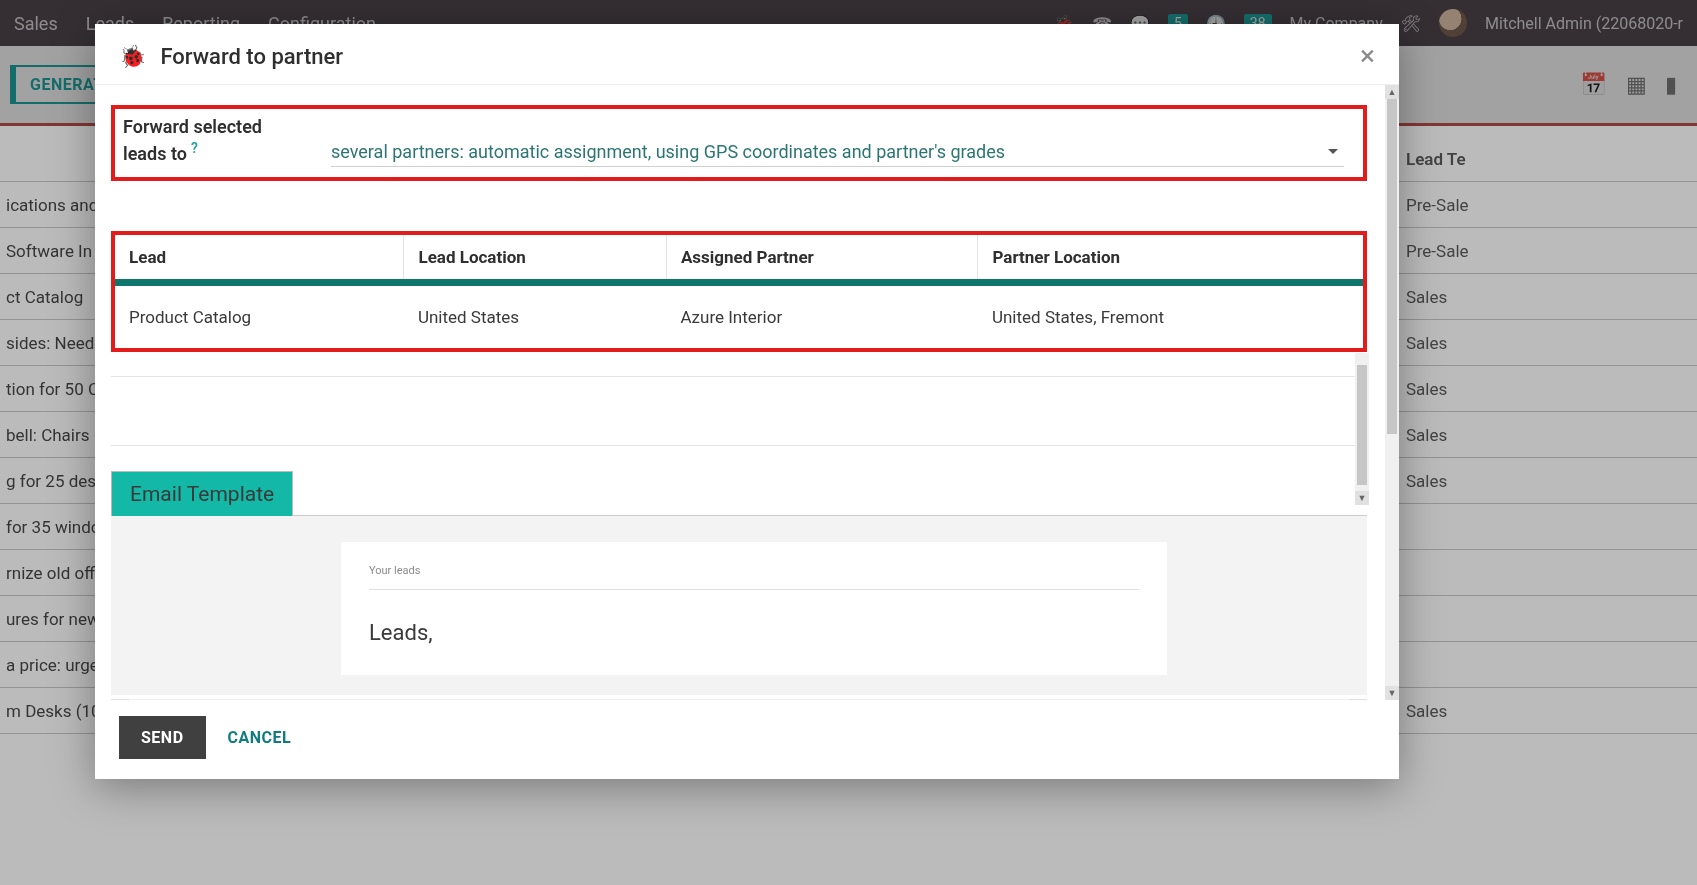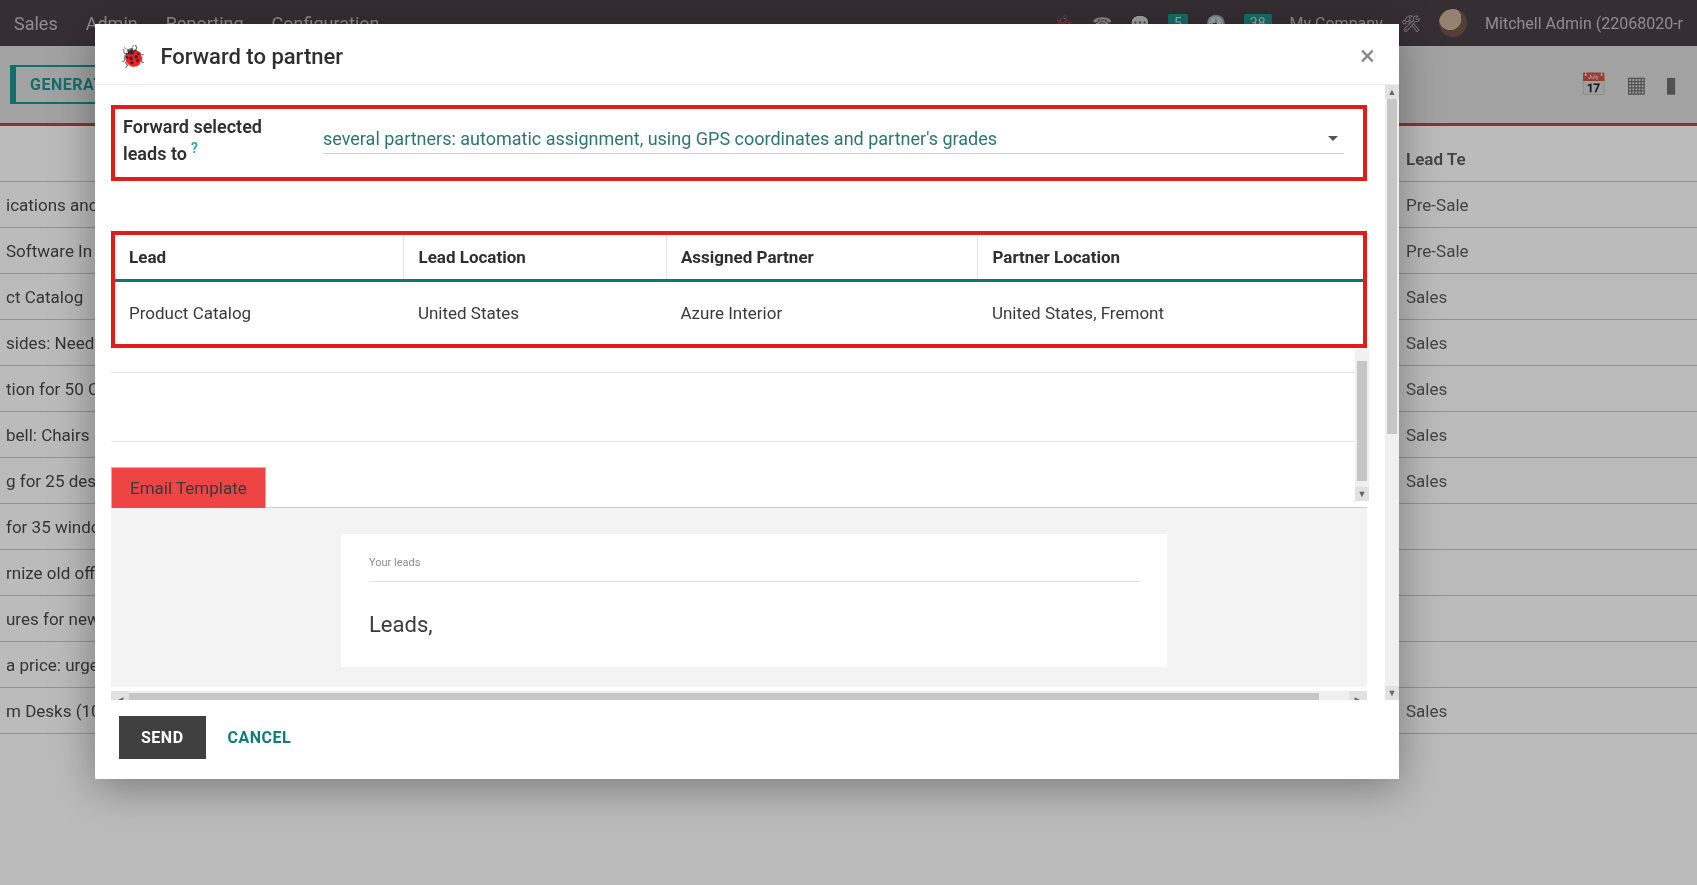--- a/index.html
+++ b/index.html
@@ -35,40 +35,40 @@
   .modal-header .close { margin-left: auto; font-size: 28px; color: #8a8a8a; cursor: pointer; line-height: 1; }
 
   .modal-body { flex: 1; position: relative; overflow: hidden; }
   .scroll-outer { position: absolute; top: 0; left: 0; right: 14px; bottom: 0; overflow-y: scroll; padding: 20px 10px 20px 8px; }
   .vsb { position: absolute; top: 0; right: 0; width: 14px; height: 100%; background: #f0f0f0; }
   .vsb .up, .vsb .down { height: 14px; background: #e1e1e1; display: flex; align-items: center; justify-content: center; font-size: 9px; color: #666; }
   .vsb .thumb { position: absolute; top: 14px; left: 2px; right: 2px; height: 335px; background: #c6c6c6; }
 
   .redbox { border: 4px solid #e21b1b; }
 
-  .group1 { margin: 0 8px 50px 8px; padding: 6px 19px 10px 8px; display: flex; align-items: center; gap: 20px; }
+  .group1 { margin: 0 8px 50px 8px; padding: 6px 19px 10px 8px; display: flex; align-items: flex-end; gap: 28px; }
   .group1 .lbl { width: 180px; font-size: 18px; font-weight: 600; color: #2f2f2f; line-height: 1.35; }
   .group1 .help { color: #24a6a3; font-size: 14px; font-weight: 600; margin-left: 4px; vertical-align: super; }
   .group1 .select { flex: 1; display: flex; align-items: center; border-bottom: 1px solid #cfcfcf; padding: 0 6px 4px 0; }
   .group1 .select span { color: #2b7673; font-size: 18px; }
   .group1 .select .caret { margin-left: auto; border: 5px solid transparent; border-top-color: #555; width: 0; height: 0; transform: translateY(3px); }
 
   .group2 { margin: 0 8px 20px 8px; }
   .tbl { width: 100%; border-collapse: collapse; font-size: 17px; }
-  .tbl th { text-align: left; font-weight: 700; color: #2f2f2f; padding: 12px 14px; border-bottom: 3px solid #0f766e; border-right: 1px solid #e4e4e4; }
+  .tbl th { text-align: left; font-weight: 700; color: #2f2f2f; padding: 12px 14px; border-bottom: 7px solid #0f766e; border-right: 1px solid #e4e4e4; }
   .tbl th:last-child { border-right: none; }
   .tbl td { padding: 21px 14px; color: #3a3a3a; }
 
   .inner-scroll { position: relative; height: 70px; margin: 24px 8px 24px 8px; border-top: 1px solid #e4e4e4; border-bottom: 1px solid #e4e4e4; }
   .inner-scroll .vs { position: absolute; right: -2px; top: -24px; width: 14px; height: 150px; background: #f0f0f0; }
   .inner-scroll .vs .t { position: absolute; top: 12px; left: 2px; right: 2px; height: 120px; background: #c6c6c6; }
   .inner-scroll .vs .d { position: absolute; bottom: -2px; left: 0; right: 0; height: 14px; background: #e1e1e1; display:flex; align-items:center; justify-content:center; font-size:9px; color:#666; }
 
   .tabs { margin: 0 8px; }
-  .tab { display: inline-block; border: 1px solid #bbb; border-bottom: none; padding: 10px 18px; font-size: 17px; color: #3a3a3a; background: #ef4444; position: relative; top: 1px; }
+  .tab { display: inline-block; border: 1px solid #bbb; border-bottom: none; padding: 10px 18px; font-size: 21px; color: #3a3a3a; background: #14b8a6; position: relative; top: 1px; }
 
   .email-pane { margin: 0 8px; border-top: 1px solid #ccc; background: #f3f3f3; padding: 26px 200px 10px 230px; min-height: 180px; }
   .card { background: #fff; padding: 22px 28px 30px 28px; }
   .card .subj { color: #8a8a8a; font-size: 11px; border-bottom: 1px solid #e0e0e0; padding-bottom: 12px; margin-bottom: 30px; }
   .card .hello { font-size: 22px; color: #3a3a3a; }
 
   .hscroll { position: relative; height: 18px; margin: 4px 8px 0 8px; background: #efefef; }
   .hscroll .l, .hscroll .r { position: absolute; top: 0; width: 18px; height: 18px; background: #e1e1e1; display:flex; align-items:center; justify-content:center; font-size:9px; color:#666; }
   .hscroll .l { left: 0; } .hscroll .r { right: 0; }
   .hscroll .t { position: absolute; left: 18px; right: 48px; top: 2px; bottom: 2px; background: #c6c6c6; }
@@ -77,21 +77,21 @@
   .btn-send { background: #404040; color: #fff; border: none; padding: 12px 22px; font-weight: 700; font-size: 16px; letter-spacing: .5px; cursor: pointer; }
   .btn-cancel { background: none; border: none; color: #0f7d7f; font-weight: 700; font-size: 16px; letter-spacing: .5px; cursor: pointer; }
 </style>
 </head>
 <body>
 
 <div class="bg-app">
   <div class="topbar">
     <div class="menu">
       <span>Sales</span>
-      <span>Admin</span>
+      <span>Leads</span>
       <span>Reporting</span>
       <span>Configuration</span>
     </div>
     <div class="spacer"></div>
     <div class="right">
       <span>🐞</span>
       <span>☎</span>
       <span>💬</span>
       <span class="badge">5</span>
       <span>🕘</span>

